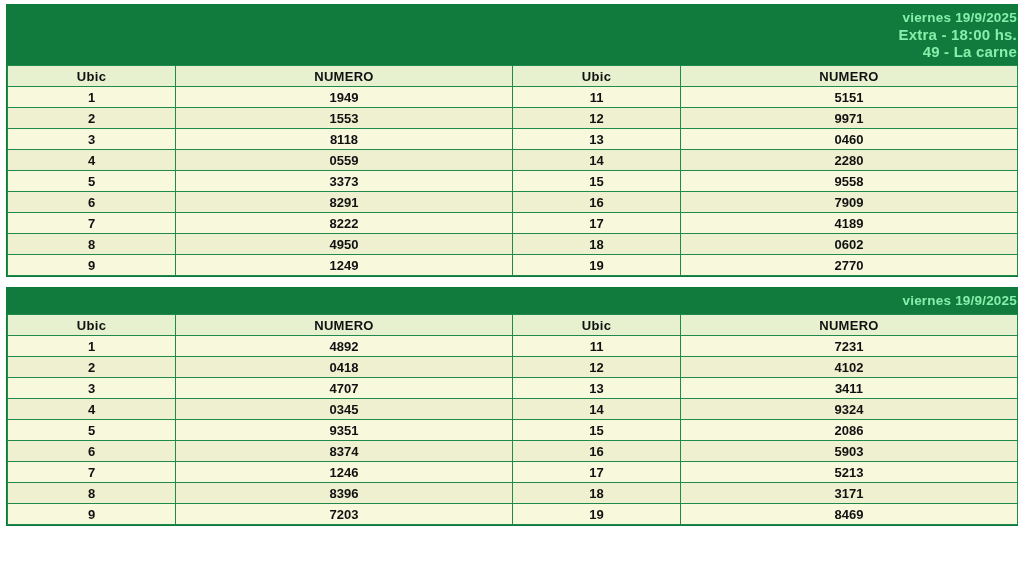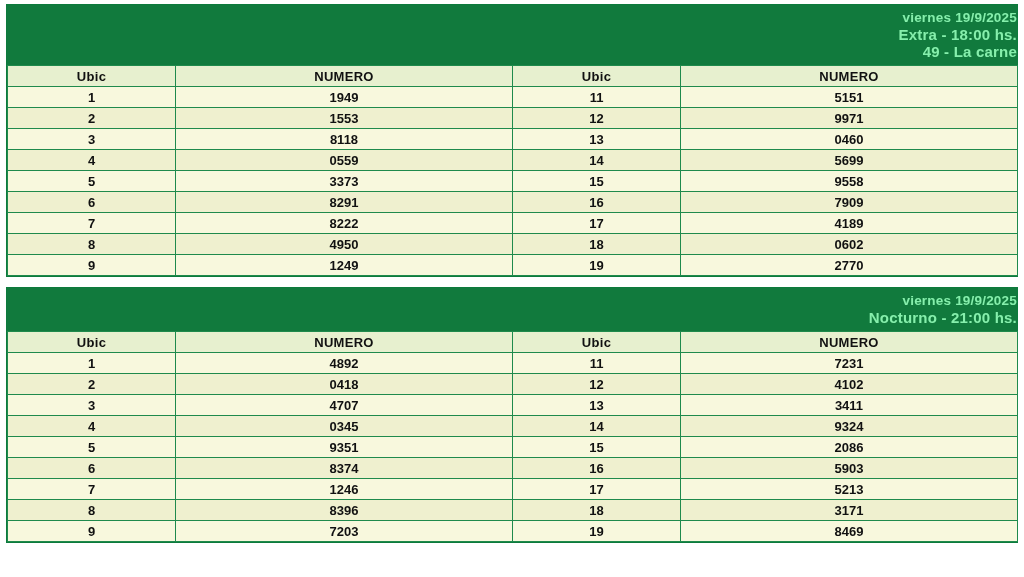--- a/index.html
+++ b/index.html
@@ -112,21 +112,21 @@
         <tr>
           <td>3</td>
           <td>8118</td>
           <td>13</td>
           <td>0460</td>
         </tr>
         <tr class="alt">
           <td>4</td>
           <td>0559</td>
           <td>14</td>
-          <td>5699</td>
+          <td>2280</td>
         </tr>
         <tr>
           <td>5</td>
           <td>3373</td>
           <td>15</td>
           <td>9558</td>
         </tr>
         <tr class="alt">
           <td>6</td>
           <td>8291</td>
@@ -151,21 +151,20 @@
           <td>19</td>
           <td>2770</td>
         </tr>
       </tbody>
     </table>
   </div>
 
   <div class="draw-block">
     <div class="draw-header">
       <div class="hdr-line1">viernes 19/9/2025</div>
-      <div class="hdr-line2">Nocturno - 21:00 hs.</div>
     </div>
     <table class="draw-table">
       <colgroup>
         <col class="c-ubic">
           <col class="c-num">
           <col class="c-ubic">
           <col class="c-num">
       </colgroup>
       <thead>
         <tr>

